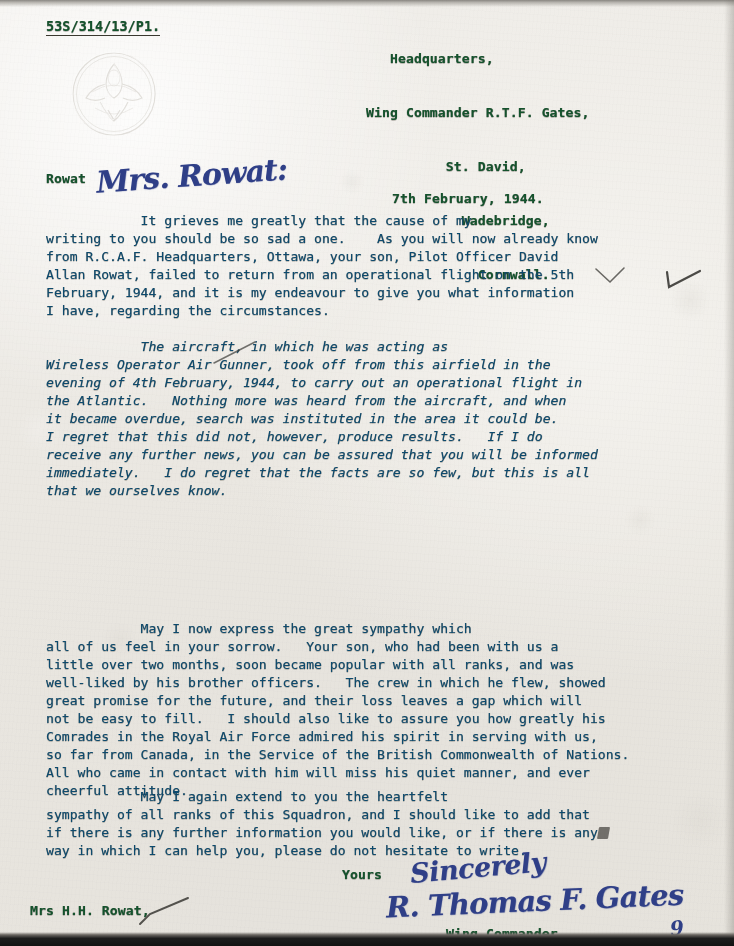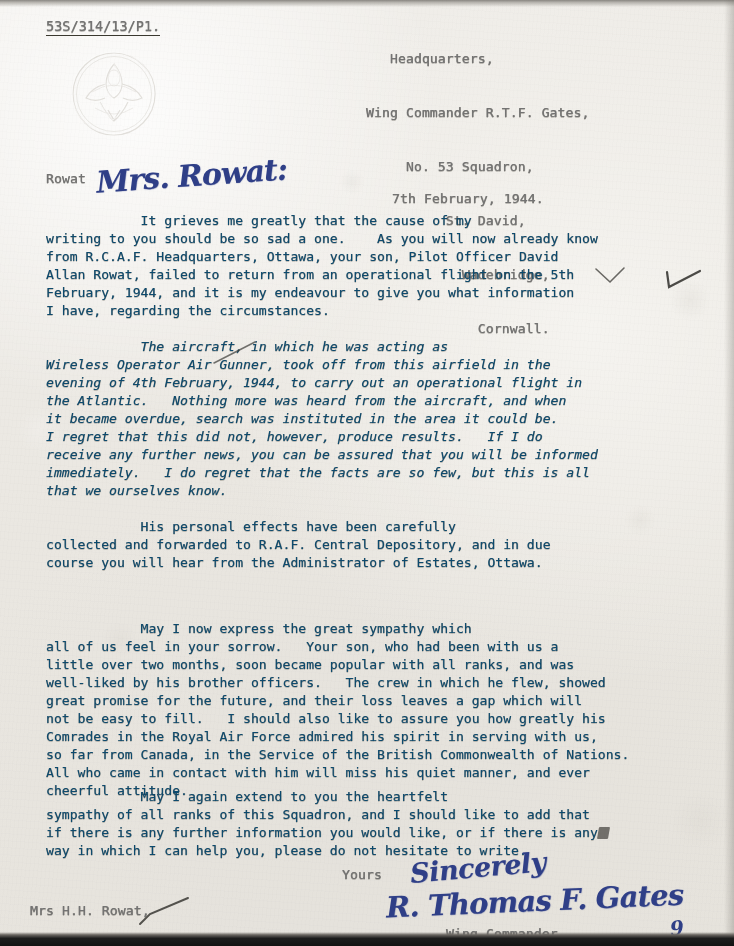--- a/index.html
+++ b/index.html
@@ -99,26 +99,27 @@
     opacity: 0.5;
   }
 
   
   .typed {
     position: absolute;
     font-family: "DejaVu Sans Mono", "Liberation Mono", monospace;
     font-size: 13.1px;
     line-height: 18px;
     letter-spacing: 0.1px;
-    color: #737373;
+    color: #14532d;
     white-space: pre;
     text-shadow:
       0.4px 0 0 rgba(55,53,47,0.35),
       -0.3px 0.3px 0 rgba(55,53,47,0.22),
       0 0.5px 0.6px rgba(90,86,78,0.35);
+    font-weight: bold;
   }
 
   
   #ref-number {
     left: 46px;
     top: 18px;
     font-size: 13.4px;
     border-bottom: 1.5px solid #3a382f;
     padding-bottom: 0px;
     line-height: 17px;
@@ -273,21 +274,20 @@
       <path d="M51 21 c-5 6 -8 13 -8 20 c0 6 3 11 8 14 c5 -3 8 -8 8 -14 c0 -7 -3 -14 -8 -20 z"></path>
       <path d="M37 59 c4 8 8 14 14 19 c6 -5 10 -11 14 -19"></path>
     </g>
   </svg>
 
   <div class="typed" id="ref-number">53S/314/13/P1.</div>
 
   <div class="typed" id="sender-block">
     <span class="addr-line">   Headquarters,</span>
     <span class="addr-line">Wing Commander R.T.F. Gates,</span>
-    <span class="addr-line">     No. 53 Squadron,</span>
     <span class="addr-line">          St. David,</span>
     <span class="addr-line">            Wadebridge,</span>
     <span class="addr-line">              Cornwall.</span>
   </div>
 
   <div class="typed" id="date-line">7th February, 1944.</div>
 
   <div class="typed" id="salutation-dear">Rowat</div>
   <div class="ink" id="salutation-name">Mrs. Rowat:</div>
 
@@ -301,23 +301,20 @@
   <div class="para" style="top:338px;font-style:italic;">            The aircraft, in which he was acting as
 Wireless Operator Air Gunner, took off from this airfield in the
 evening of 4th February, 1944, to carry out an operational flight in
 the Atlantic.   Nothing more was heard from the aircraft, and when
 it became overdue, search was instituted in the area it could be.
 I regret that this did not, however, produce results.   If I do
 receive any further news, you can be assured that you will be informed
 immediately.   I do regret that the facts are so few, but this is all
 that we ourselves know.</div>
 
-  <div class="para" style="top:518px;">            His personal effects have been carefully
-collected and forwarded to R.A.F. Central Depository, and in due
-course you will hear from the Administrator of Estates, Ottawa.</div>
 
   <div class="para" style="top:620px;">            May I now express the great sympathy which
 all of us feel in your sorrow.   Your son, who had been with us a
 little over two months, soon became popular with all ranks, and was
 well-liked by his brother officers.   The crew in which he flew, showed
 great promise for the future, and their loss leaves a gap which will
 not be easy to fill.   I should also like to assure you how greatly his
 Comrades in the Royal Air Force admired his spirit in serving with us,
 so far from Canada, in the Service of the British Commonwealth of Nations.
 All who came in contact with him will miss his quiet manner, and ever

